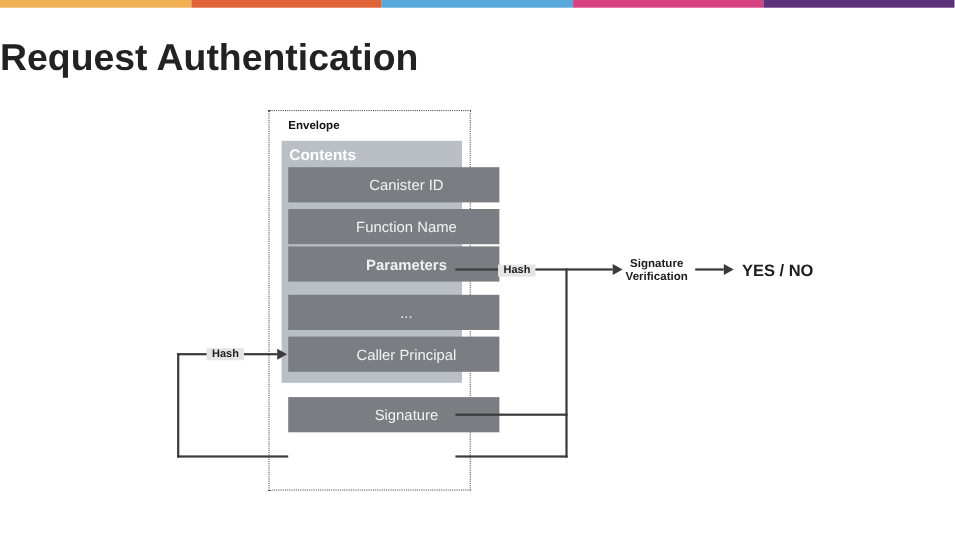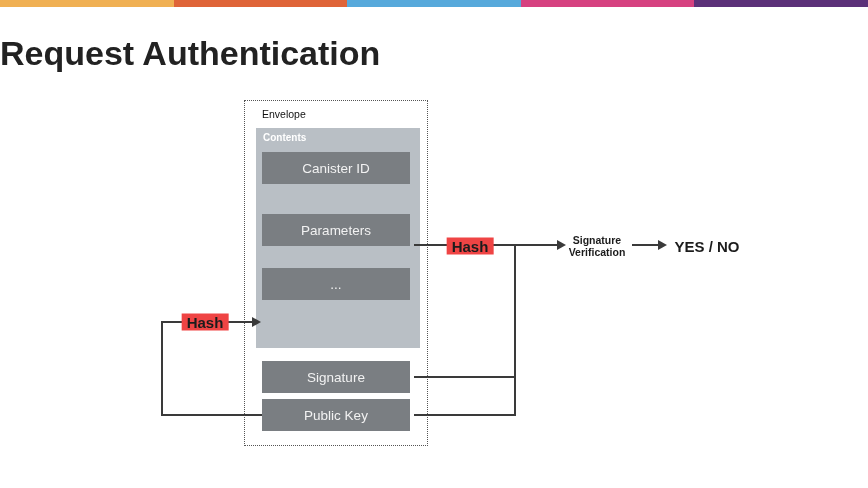--- a/index.html
+++ b/index.html
@@ -21,38 +21,38 @@
     text-align:left; font-size:34px; font-weight:bold; color:var(--title_text);
   }
 
   
   .envelope {
     position:absolute; left:244px; top:100px; width:184px; height:346px;
     border:1.5px dotted #555; box-sizing:border-box; background:transparent;
   }
   .envelope-label {
     position:absolute; left:262px; top:108px;
-    font-size:10.5px; font-weight:normal; color:#111;
+    font-size:10.5px; font-weight:bold; color:#111;
   }
   .contents {
     position:absolute; left:256px; top:128px; width:164px; height:220px;
     background:var(--contents_bg);
   }
   .contents-label {
     position:absolute; left:263px; top:132px;
-    font-size:10px; font-weight:bold; color:#ffffff;
+    font-size:14px; font-weight:bold; color:#ffffff;
   }
   .dbox {
-    position:absolute; left:262px; width:148px; height:32px;
+    position:absolute; left:262px; width:169px; height:32px;
     background:var(--box_dark); color:#F2F2F2; font-size:13.5px;
-    display:flex; align-items:center; justify-content:center;
+    display:flex; align-items:center; justify-content:center;padding-left:23px;
   }
   .b-canister   { top:152px; }
   .b-function   { top:190px; }
-  .b-parameters { top:214px; }
+  .b-parameters { top:224px;font-weight:bold; }
   .b-ellipsis   { top:268px; }
   .b-caller     { top:306px; }
   .b-signature  { top:361px; }
   .b-publickey  { top:399px; }
 
   
   .hline { position:absolute; height:2px; background:var(--line); }
   .vline { position:absolute; width:2px;  background:var(--line); }
   .arrow-right {
     position:absolute; width:0; height:0;
@@ -67,22 +67,22 @@
   .l-publickey-left{ left:161px; top:414px; width:101px; }
   .v-left          { left:161px; top:321px; height:95px; }
   .l-hash-left     { left:161px; top:321px; width:91px; }
   .a-to-verif  { left:557px; top:240px; }
   .a-to-result { left:658px; top:240px; }
   .a-to-caller { left:252px; top:317px; }
 
   
   .line-label {
     position:absolute; transform:translate(-50%,-50%);
-    background:#ef4444; padding:0 5px;
-    font-size:15px; font-weight:bold; color:#1c1c1c; white-space:nowrap;
+    background:#e5e5e5; padding:0 5px;
+    font-size:10px; font-weight:bold; color:#1c1c1c; white-space:nowrap;
   }
   .lbl-hash-right { left:470px; top:246px; }
   .lbl-hash-left  { left:205px; top:322px; }
   .lbl-verif {
     position:absolute; left:597px; top:246px; transform:translate(-50%,-50%);
     text-align:center; font-size:10.5px; font-weight:bold; color:#1c1c1c;
     line-height:11.5px; white-space:nowrap;
   }
   .lbl-result {
     position:absolute; left:707px; top:246px; transform:translate(-50%,-50%);
@@ -104,25 +104,26 @@
 
   <h1 class="title">Request Authentication</h1>
 
   <div class="envelope"></div>
   <div class="envelope-label">Envelope</div>
 
   <div class="contents"></div>
   <div class="contents-label">Contents</div>
 
   <div class="dbox b-canister">Canister ID</div>
+  <div class="dbox b-function">Function Name</div>
   <div class="dbox b-parameters">Parameters</div>
   <div class="dbox b-ellipsis">...</div>
+  <div class="dbox b-caller">Caller Principal</div>
 
   <div class="dbox b-signature">Signature</div>
-  <div class="dbox b-publickey">Public Key</div>
 
   <div class="hline l-params-hash"></div>
   <div class="vline v-junction"></div>
   <div class="hline l-signature-out"></div>
   <div class="hline l-publickey-out"></div>
   <div class="arrow-right a-to-verif"></div>
   <div class="hline l-verif-result"></div>
   <div class="arrow-right a-to-result"></div>
 
   <div class="hline l-publickey-left"></div>

